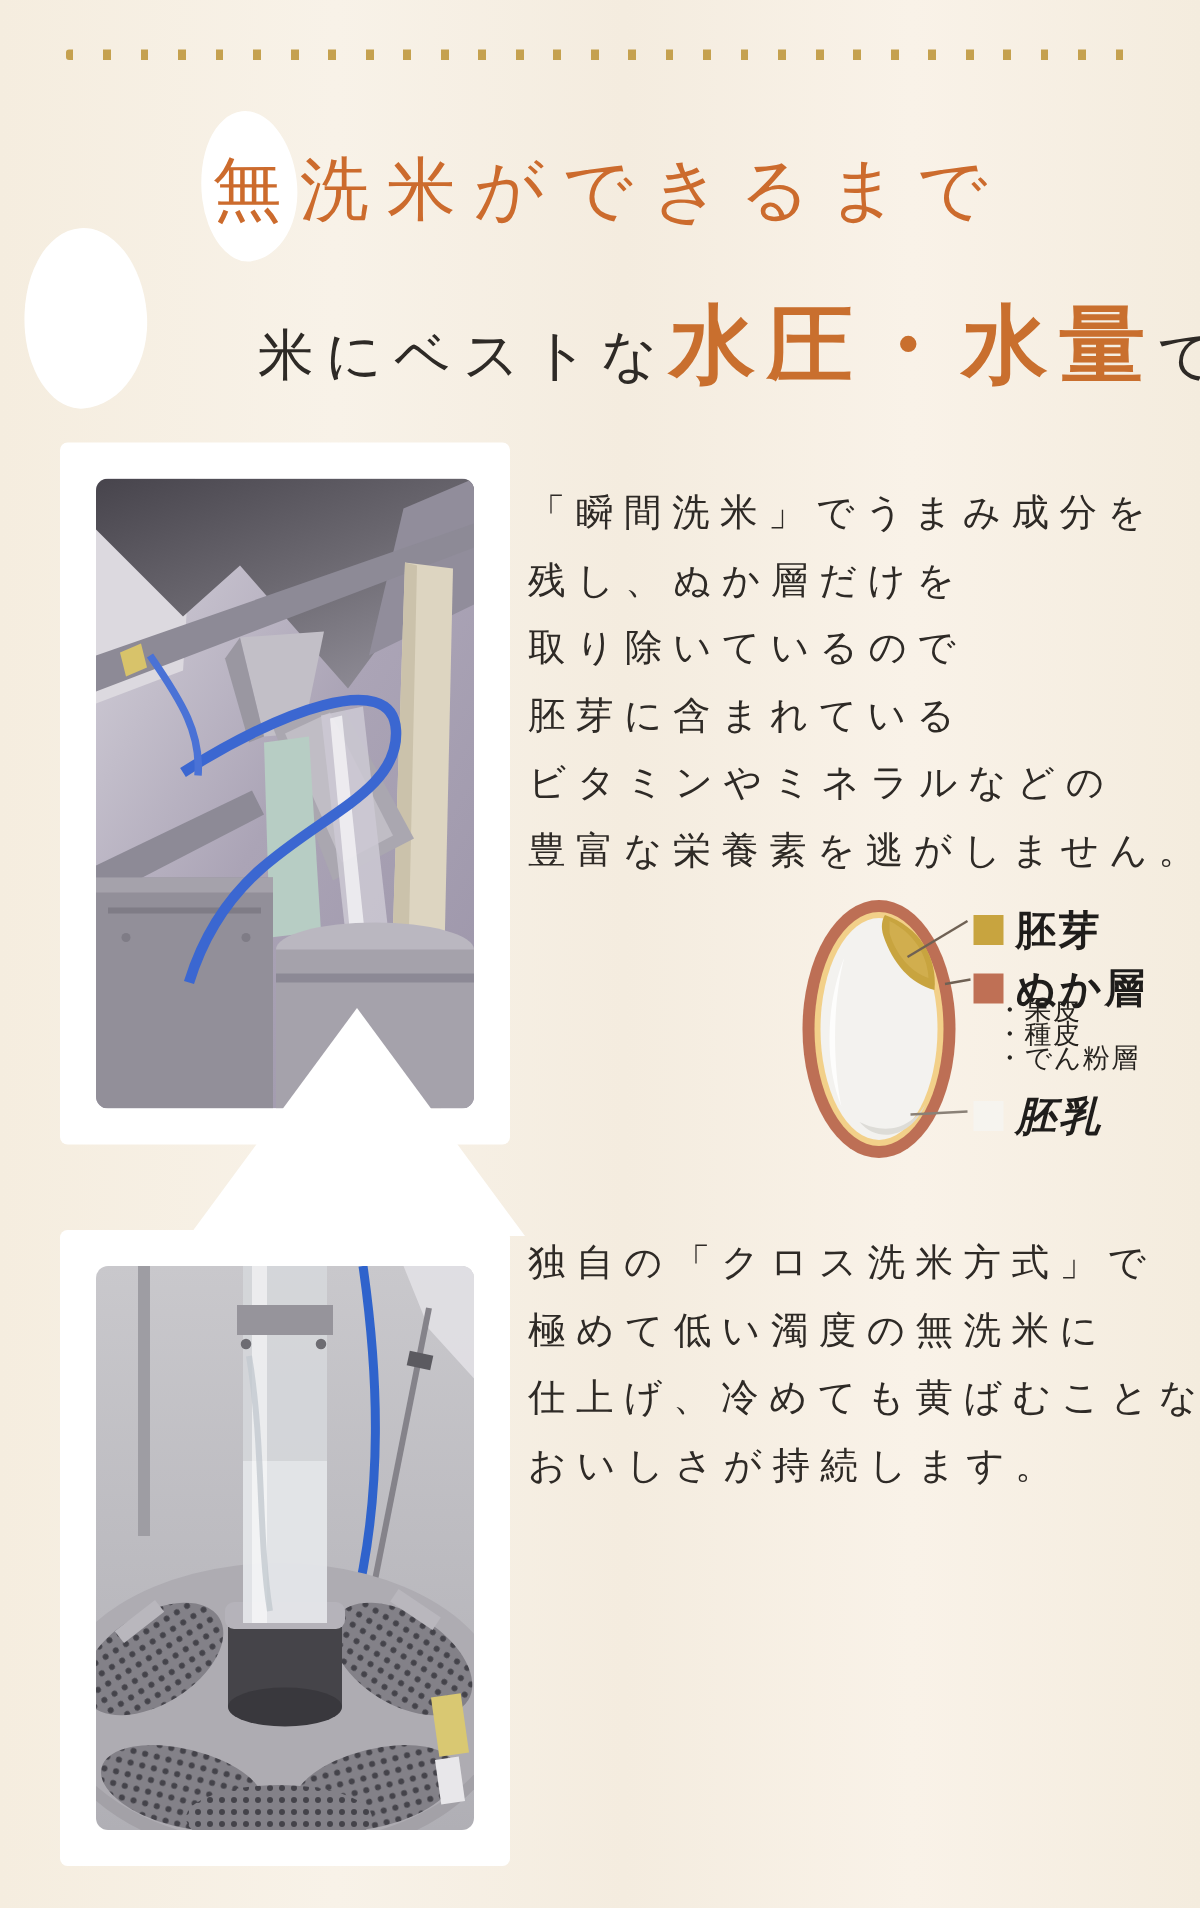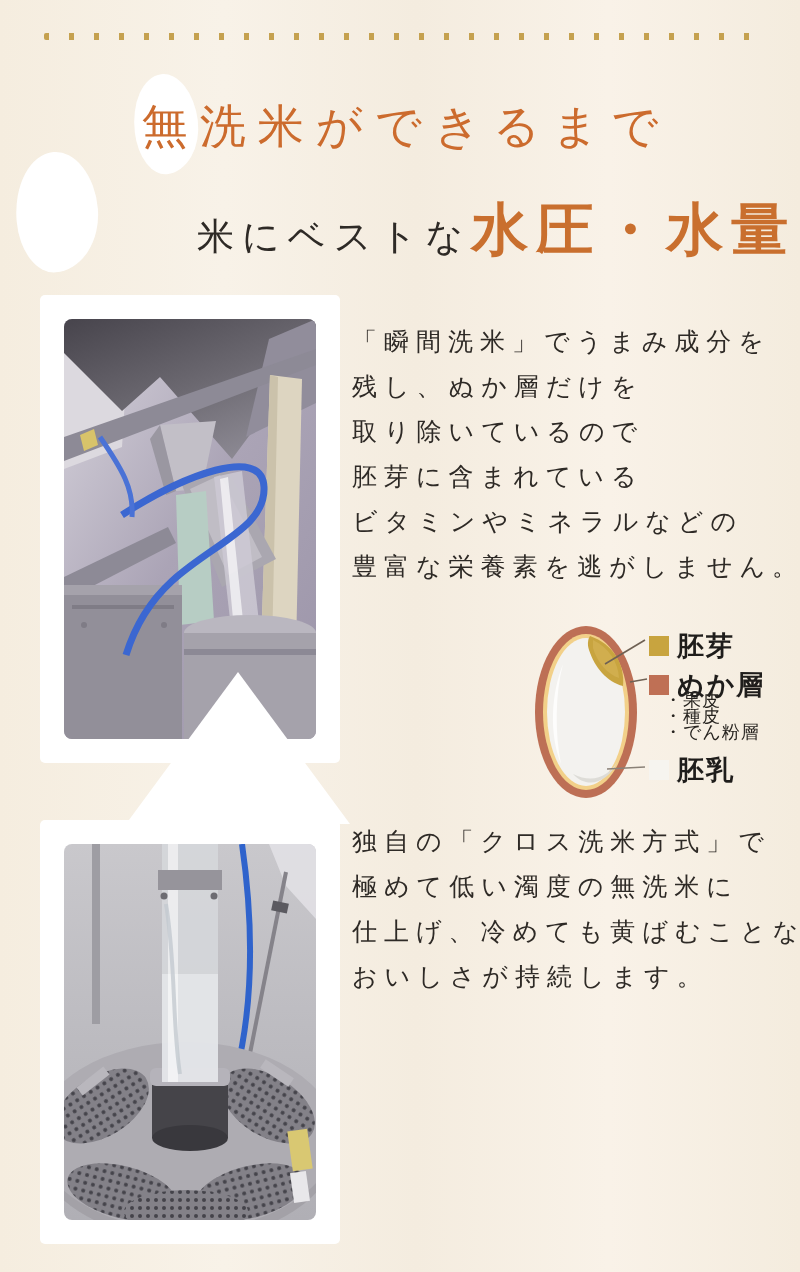--- a/index.html
+++ b/index.html
@@ -31,21 +31,21 @@
     color:#cc6b2d; font-weight:500; white-space:nowrap;
   }
   .step-number{
     position:absolute; left:25px; top:181px;
     font-size:76px; color:#cc6b2d; letter-spacing:2px; font-weight:500;
   }
   .step-title{
     position:absolute; left:172px; top:192px; white-space:nowrap;
   }
   .step-title .pre, .step-title .post{
-    font-size:37px; letter-spacing:8px; color:#2e2a26;margin-left:25px;
+    font-size:37px; letter-spacing:8px; color:#2e2a26;
   }
   .step-title .post{ letter-spacing:12px; }
   .step-title .hl{
     font-size:57px; letter-spacing:8px; color:#c96f2e; font-weight:600;text-align:center;
   }
   
   .photo-frame{
     position:absolute; left:40px; background:#ffffff; border-radius:5px; padding:24px; z-index:1;
   }
   .frame-1{ top:295px; width:300px; height:468px; }
@@ -59,35 +59,35 @@
     clip-path:polygon(50% 0%, 0% 100%, 100% 100%);
   }
   
   .para{ position:absolute; left:352px; white-space:nowrap; }
   .para-1{ top:319px; }
   .para-2{ top:819px; }
   .para .line{
     font-size:25px; letter-spacing:7px; line-height:45px; color:#2e2a26;
   }
   
-  .rice-diagram{ position:absolute; left:533px; top:620px; width:267px; height:190px; }
+  .rice-diagram{ position:absolute; left:533px; top:594px; width:267px; height:190px; }
   .rice-diagram .grain-svg{ position:absolute; left:0; top:4px; width:106px; height:176px; }
   .rice-diagram .pointer-svg{ position:absolute; left:0; top:0; width:267px; height:190px; }
   .dg-label{
     position:absolute; display:flex; align-items:center; gap:8px;
     font-family:"DejaVu Sans", sans-serif; font-weight:600;
     font-size:27px; color:#1f1d1b; letter-spacing:2px; white-space:nowrap;
   }
   .dg-swatch{ width:20px; height:20px; flex:0 0 auto; }
   .sw-germ{ background:#c8a43f; }
   .sw-bran{ background:#bf7055; }
   .sw-endo{ background:#f6f4ef; }
   .lbl-germ{ left:116px; top:8px; }
   .lbl-bran{ left:116px; top:47px; }
-  .lbl-endo{ left:116px; top:132px; }
+  .lbl-endo{ left:116px; top:132px;font-style:italic; }
   .dg-sublist{
     position:absolute; left:131px; top:72px;
     font-family:"DejaVu Sans", sans-serif; font-size:18px; font-weight:500;
     color:#26231f; line-height:16px; letter-spacing:1px; white-space:nowrap;
   }
 </style>
 </head>
 <body>
 
 <div class="page">

